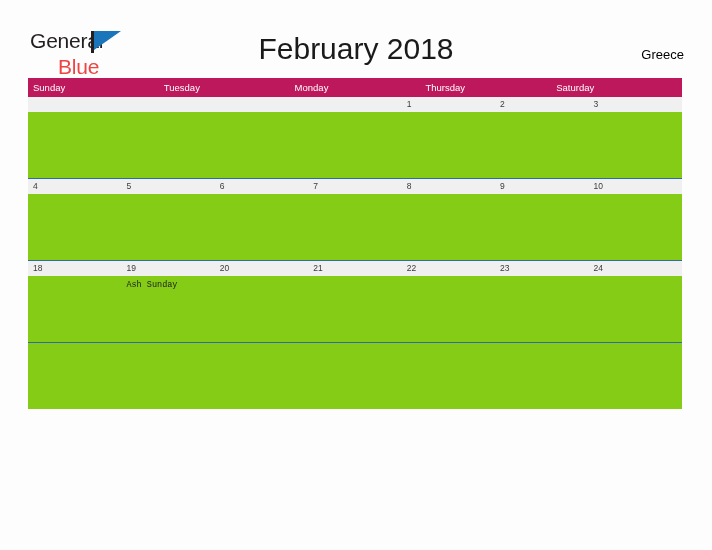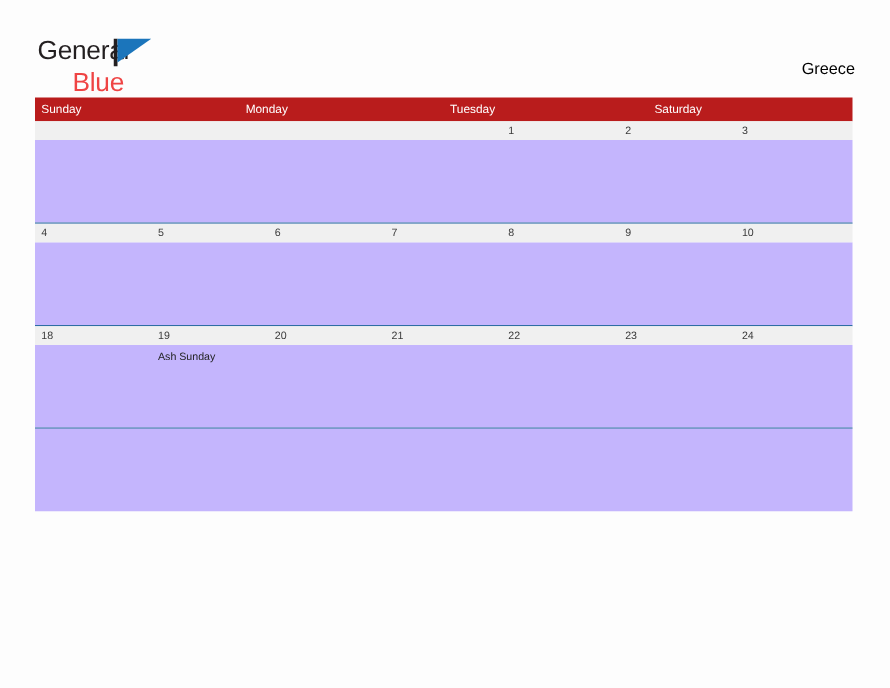--- a/index.html
+++ b/index.html
@@ -76,21 +76,21 @@
   
   .calendar {
     position: absolute;
     left: 28px; top: 78px;
     width: 654px;
   }
   .dow-row {
     display: flex;
     width: 654px;
     height: 19px;
-    background: #b91c1c;
+    background: #be185d;
   }
   .dow {
     flex: 1 1 0;
     font-size: 9.5px;
     color: #ffffff;
     line-height: 19px;
     padding-left: 5px;
     white-space: nowrap;
     overflow: hidden;
   }
@@ -109,21 +109,22 @@
     flex: 1 1 0;
     font-size: 8.5px;
     color: #3a3a3a;
     line-height: 15px;
     padding-left: 5px;
   }
   .body-band {
     display: flex;
     width: 654px;
     height: 66px;
-    background: #c4b5fd;
+    background: #84cc16;
+    font-family: Liberation Mono, monospace;
   }
   .body-cell {
     flex: 1 1 0;
     padding-left: 5px;
     padding-top: 4px;
   }
   .event {
     font-size: 8.5px;
     color: #222222;
     line-height: 11px;
@@ -139,29 +140,31 @@
 
     <div class="logo">
       <span class="logo-general">General</span>
       <span class="logo-flag">
         <span class="flag-pole"></span>
         <span class="flag-tri"></span>
       </span>
       <span class="logo-blue">Blue</span>
     </div>
 
+    <div class="cal-title">February 2018</div>
 
     <div class="region">Greece</div>
   </div>
 
   <div class="calendar">
     <div class="dow-row" id="dow-row">
         <div class="dow">Sunday</div>
+        <div class="dow">Tuesday</div>
         <div class="dow">Monday</div>
-        <div class="dow">Tuesday</div>
+        <div class="dow">Thursday</div>
         <div class="dow">Saturday</div>
       </div>
     <div id="weeks">
         <div class="week">
           <div class="date-band">
             <div class="date-cell"></div>
             <div class="date-cell"></div>
             <div class="date-cell"></div>
             <div class="date-cell"></div>
             <div class="date-cell">1</div>

